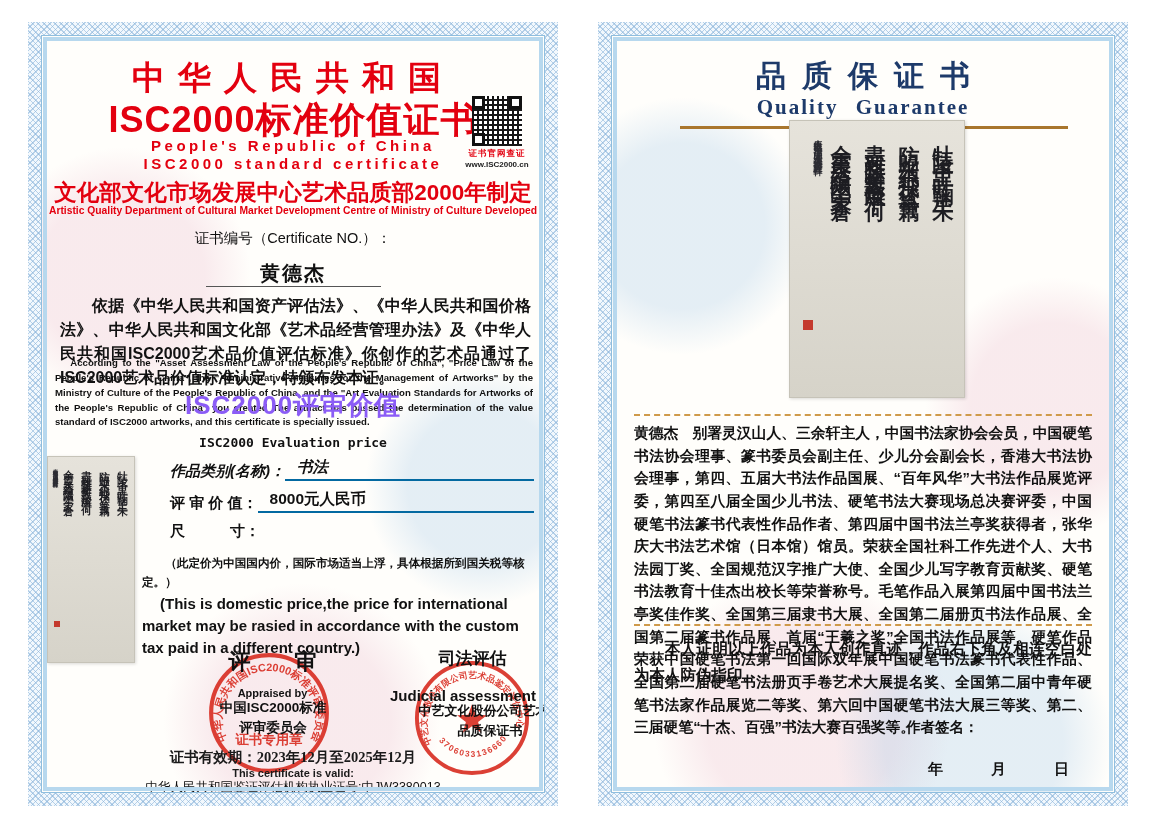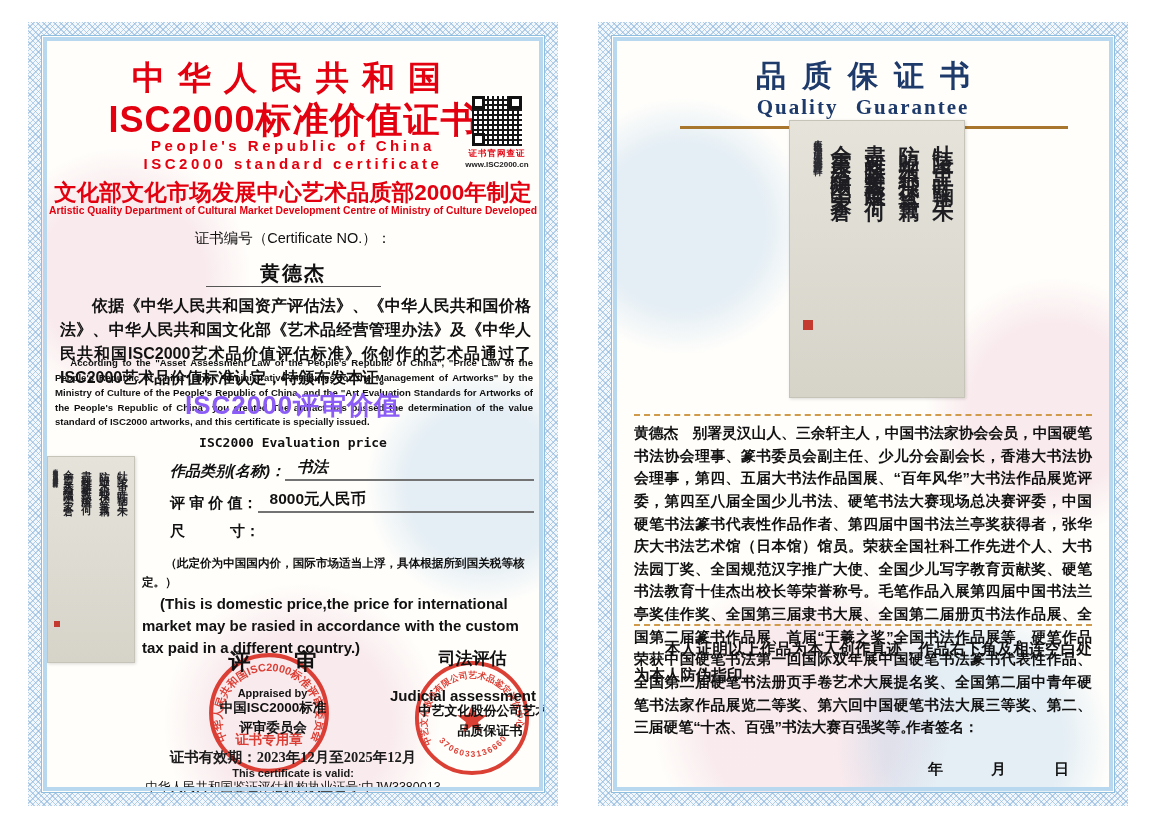--- a/index.html
+++ b/index.html
@@ -53,21 +53,21 @@
                line-height:1.5; text-align:justify; text-indent:2em; }
   .l-body-en { left:13px; right:11px; top:320px; font-size:9.6px; font-weight:600; color:#111;
                line-height:1.55; text-align:justify; text-indent:1.6em; }
 
   .l-sec-cn { top:352px; font-size:26px; font-weight:bold; color:#8b5cf6; letter-spacing:1px; }
   .l-sec-en { top:399px; font-size:13px; font-weight:bold; color:#111; font-family:"DejaVu Sans Mono", monospace; }
 
   .f-row { left:128px; width:364px; display:flex; align-items:flex-end; font-size:15px; color:#111; }
   .f-row.r1 { top:421px;font-style:italic; } .f-row.r2 { top:453px; } .f-row.r3 { top:486px; }
   .f-label { font-weight:bold; white-space:nowrap; }
-  .f-val { flex:1; border-bottom:2px solid #737373; padding:0 0 1px 12px; font-weight:bold; font-size:15.5px; }
+  .f-val { flex:1; border-bottom:2px solid #0369a1; padding:0 0 1px 12px; font-weight:bold; font-size:15.5px; }
 
   .l-note-cn { left:100px; width:394px; top:518px; font-size:11.6px; font-weight:bold; color:#111;
                line-height:1.6; text-indent:2em; }
   .l-note-en { left:100px; width:394px; top:557px; font-size:15px; font-weight:bold; color:#111;
                line-height:1.45; text-indent:1.2em; }
 
   .l-appr-cn { left:148px; top:611px; width:165px; text-align:center; font-size:22px; font-weight:bold; color:#111; z-index:6; }
   .l-jud-cn  { left:348px; top:611px; width:165px; text-align:center; font-size:17px; font-weight:bold; color:#111; z-index:6; }
   .l-appr-en { left:148px; top:651px; width:165px; text-align:center; font-size:11px; font-weight:bold; color:#111; z-index:6; }
   .l-jud-en  { left:348px; top:651px; width:165px; font-size:15px; font-weight:bold; color:#111; z-index:6; }

